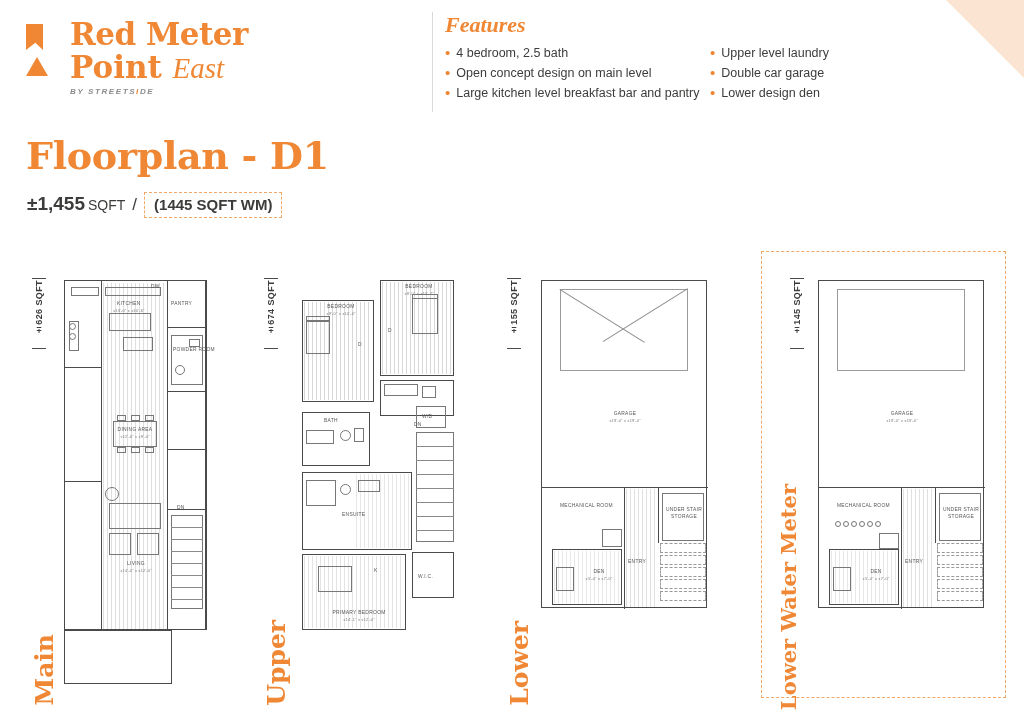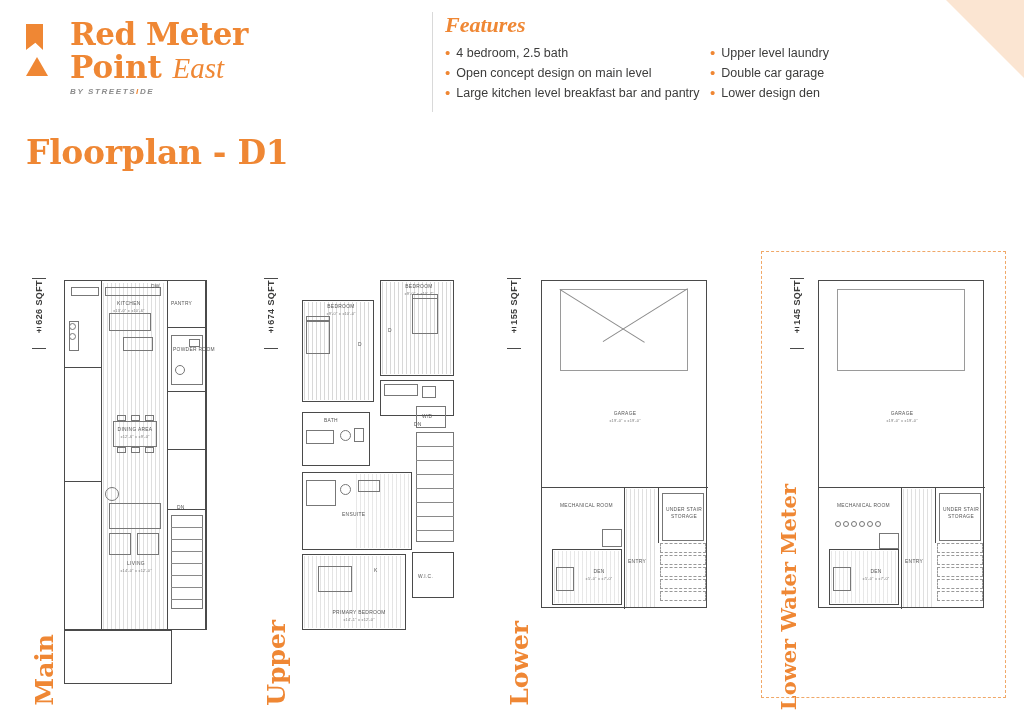--- a/index.html
+++ b/index.html
@@ -137,21 +137,21 @@
     margin-right: 6px;
   }
 
   
   .plan-title {
     position: absolute;
     left: 26px;
     top: 133px;
     font-family: "DejaVu Serif", serif;
     font-weight: bold;
-    font-size: 33px;
+    font-size: 38px;
     color: #ef8734;
     letter-spacing: -0.3px;
   }
   .sqft-line {
     position: absolute;
     left: 27px;
     top: 192px;
     display: flex;
     align-items: baseline;
     font-size: 15px;
@@ -321,20 +321,26 @@
           </div>
         <div class="feat-item">
             <span class="feat-bullet">•</span>
             <span>Lower design den</span>
           </div>
       </div>
     </div>
   </div>
 
   <div class="plan-title">Floorplan - D1</div>
+  <div class="sqft-line">
+    <span class="sqft-main">±1,455</span>
+    <span class="sqft-unit">SQFT</span>
+    <span class="sqft-slash">/</span>
+    <span class="sqft-wm">(1445 SQFT WM)</span>
+  </div>
 
   <div class="plans">
 
     <div class="panel panel-main">
       <div class="floor-label">Main</div>
       <div class="sqft-vert" style="left:4px;">±626 SQFT</div>
       <div class="sqft-tick" style="left:2px; top:26px;"></div>
       <div class="sqft-tick" style="left:2px; top:96px;"></div>
 
       <div class="draw" style="left:34px; top:28px; width:142px; height:350px;">

